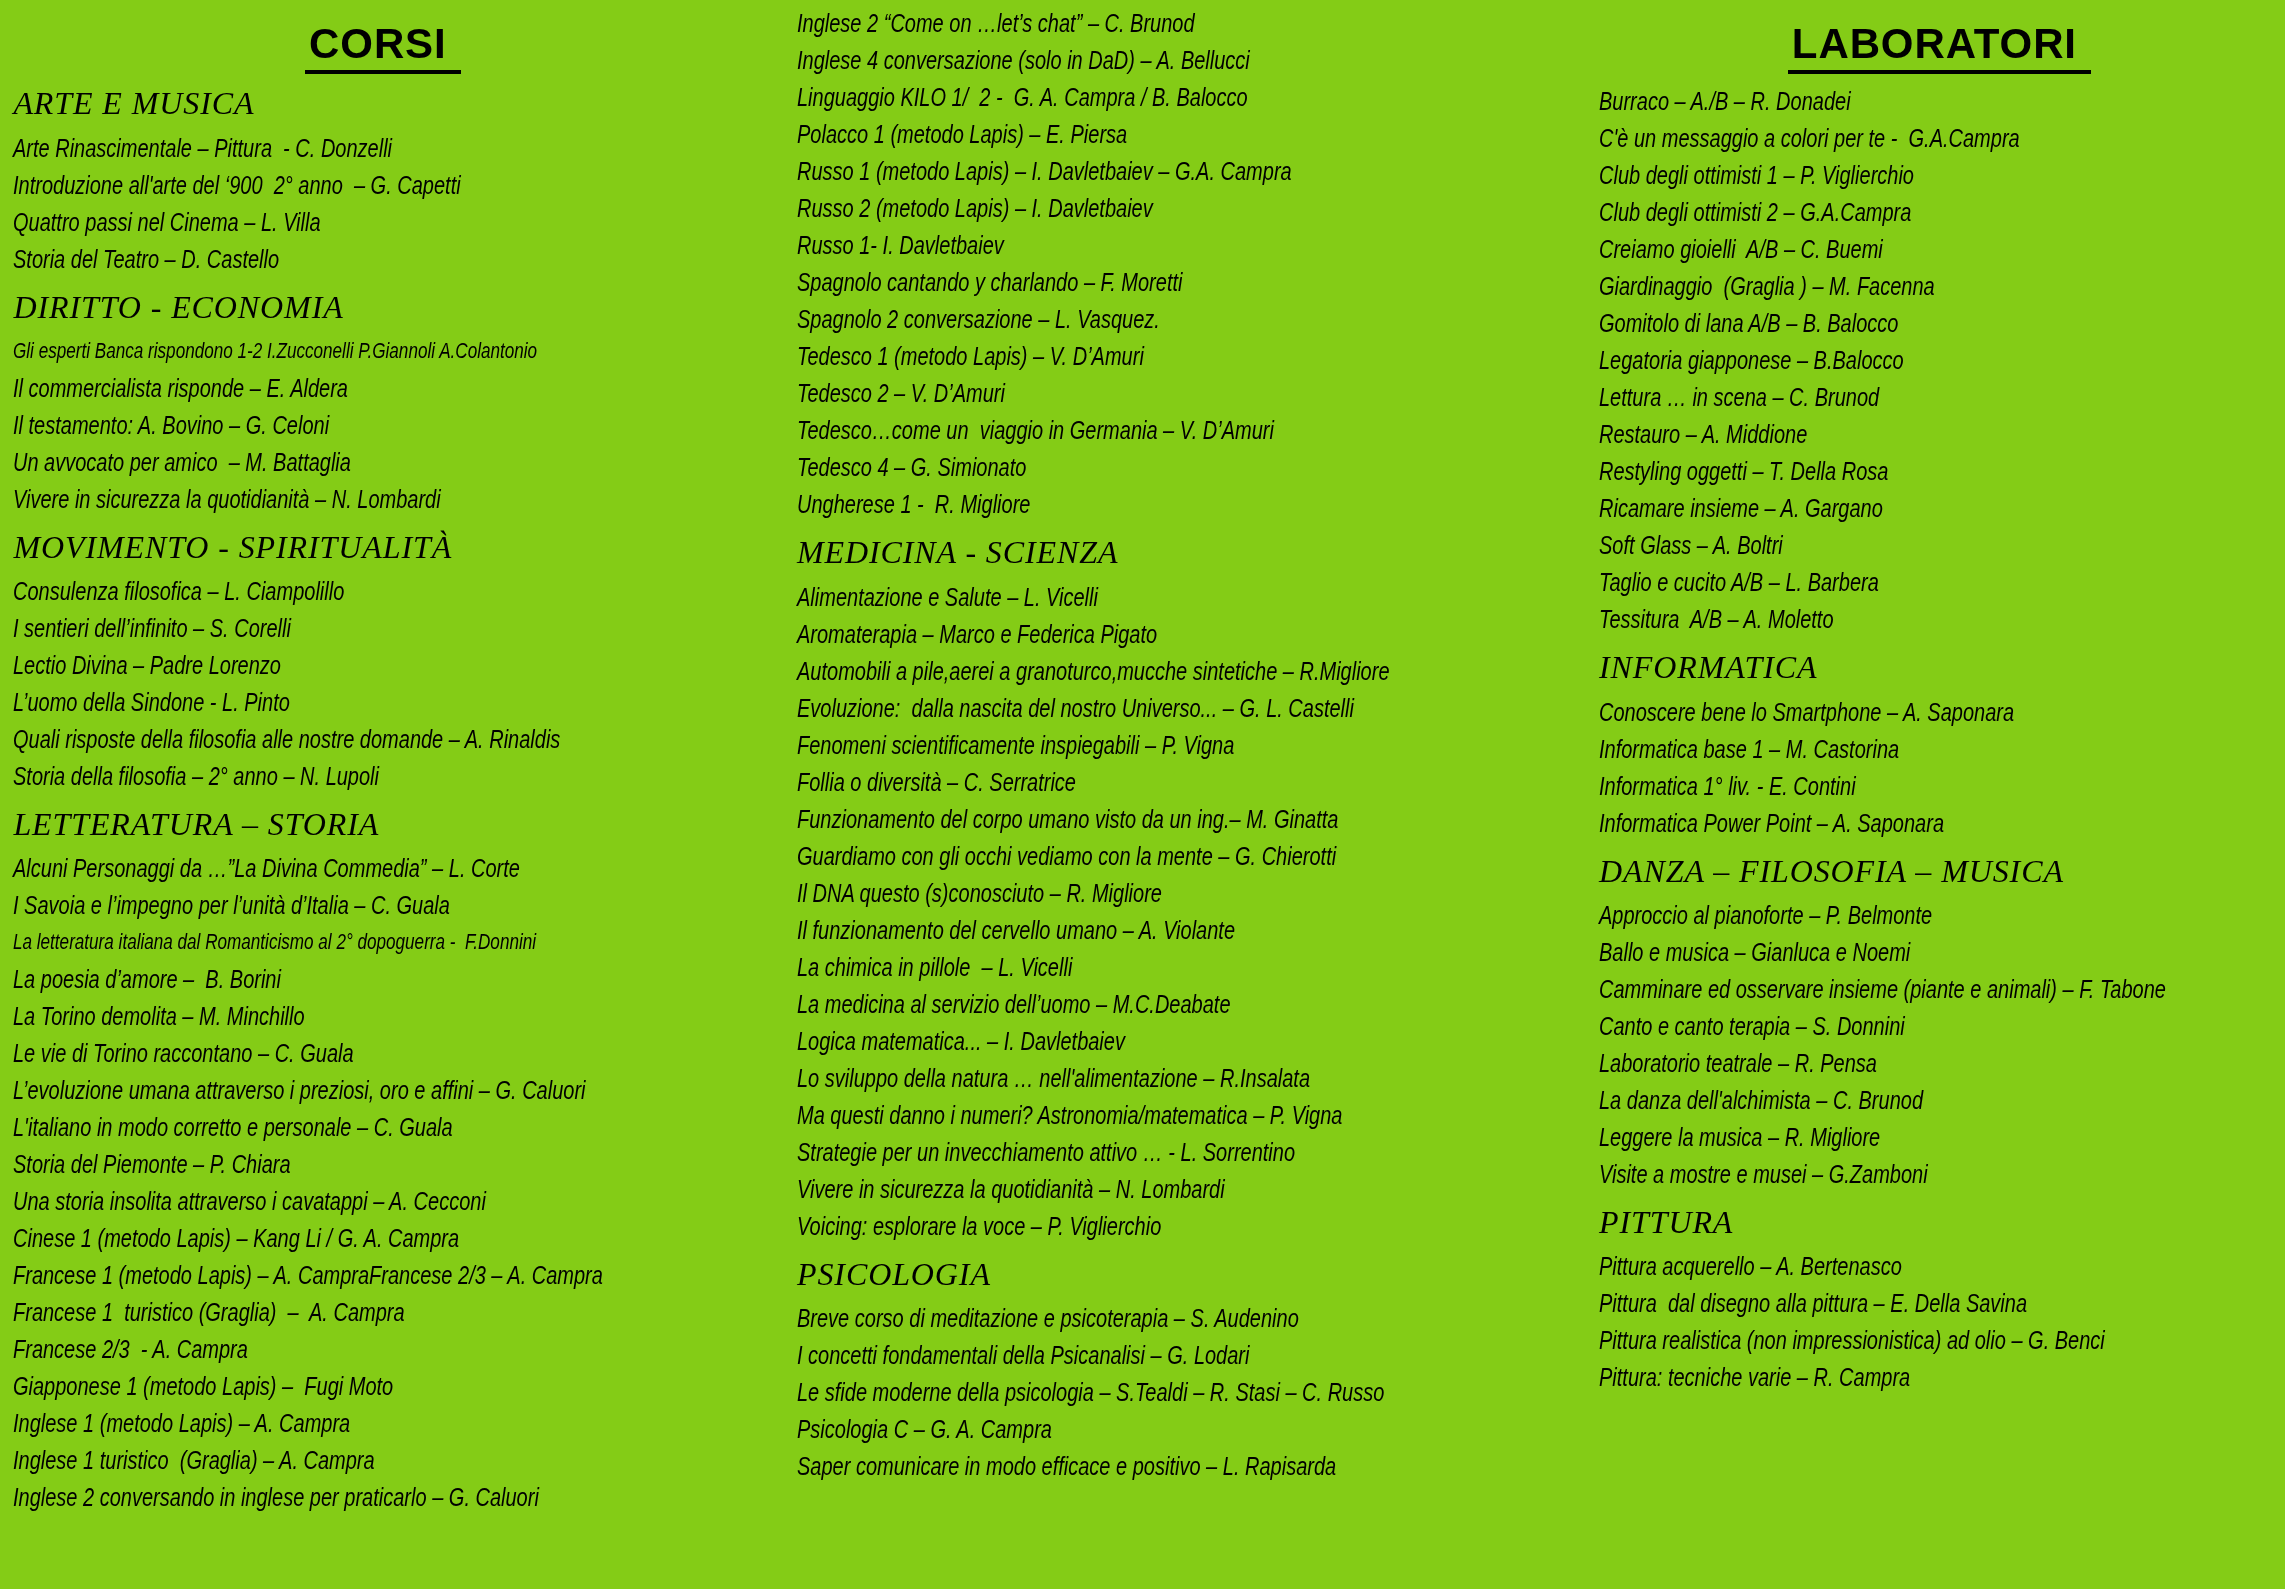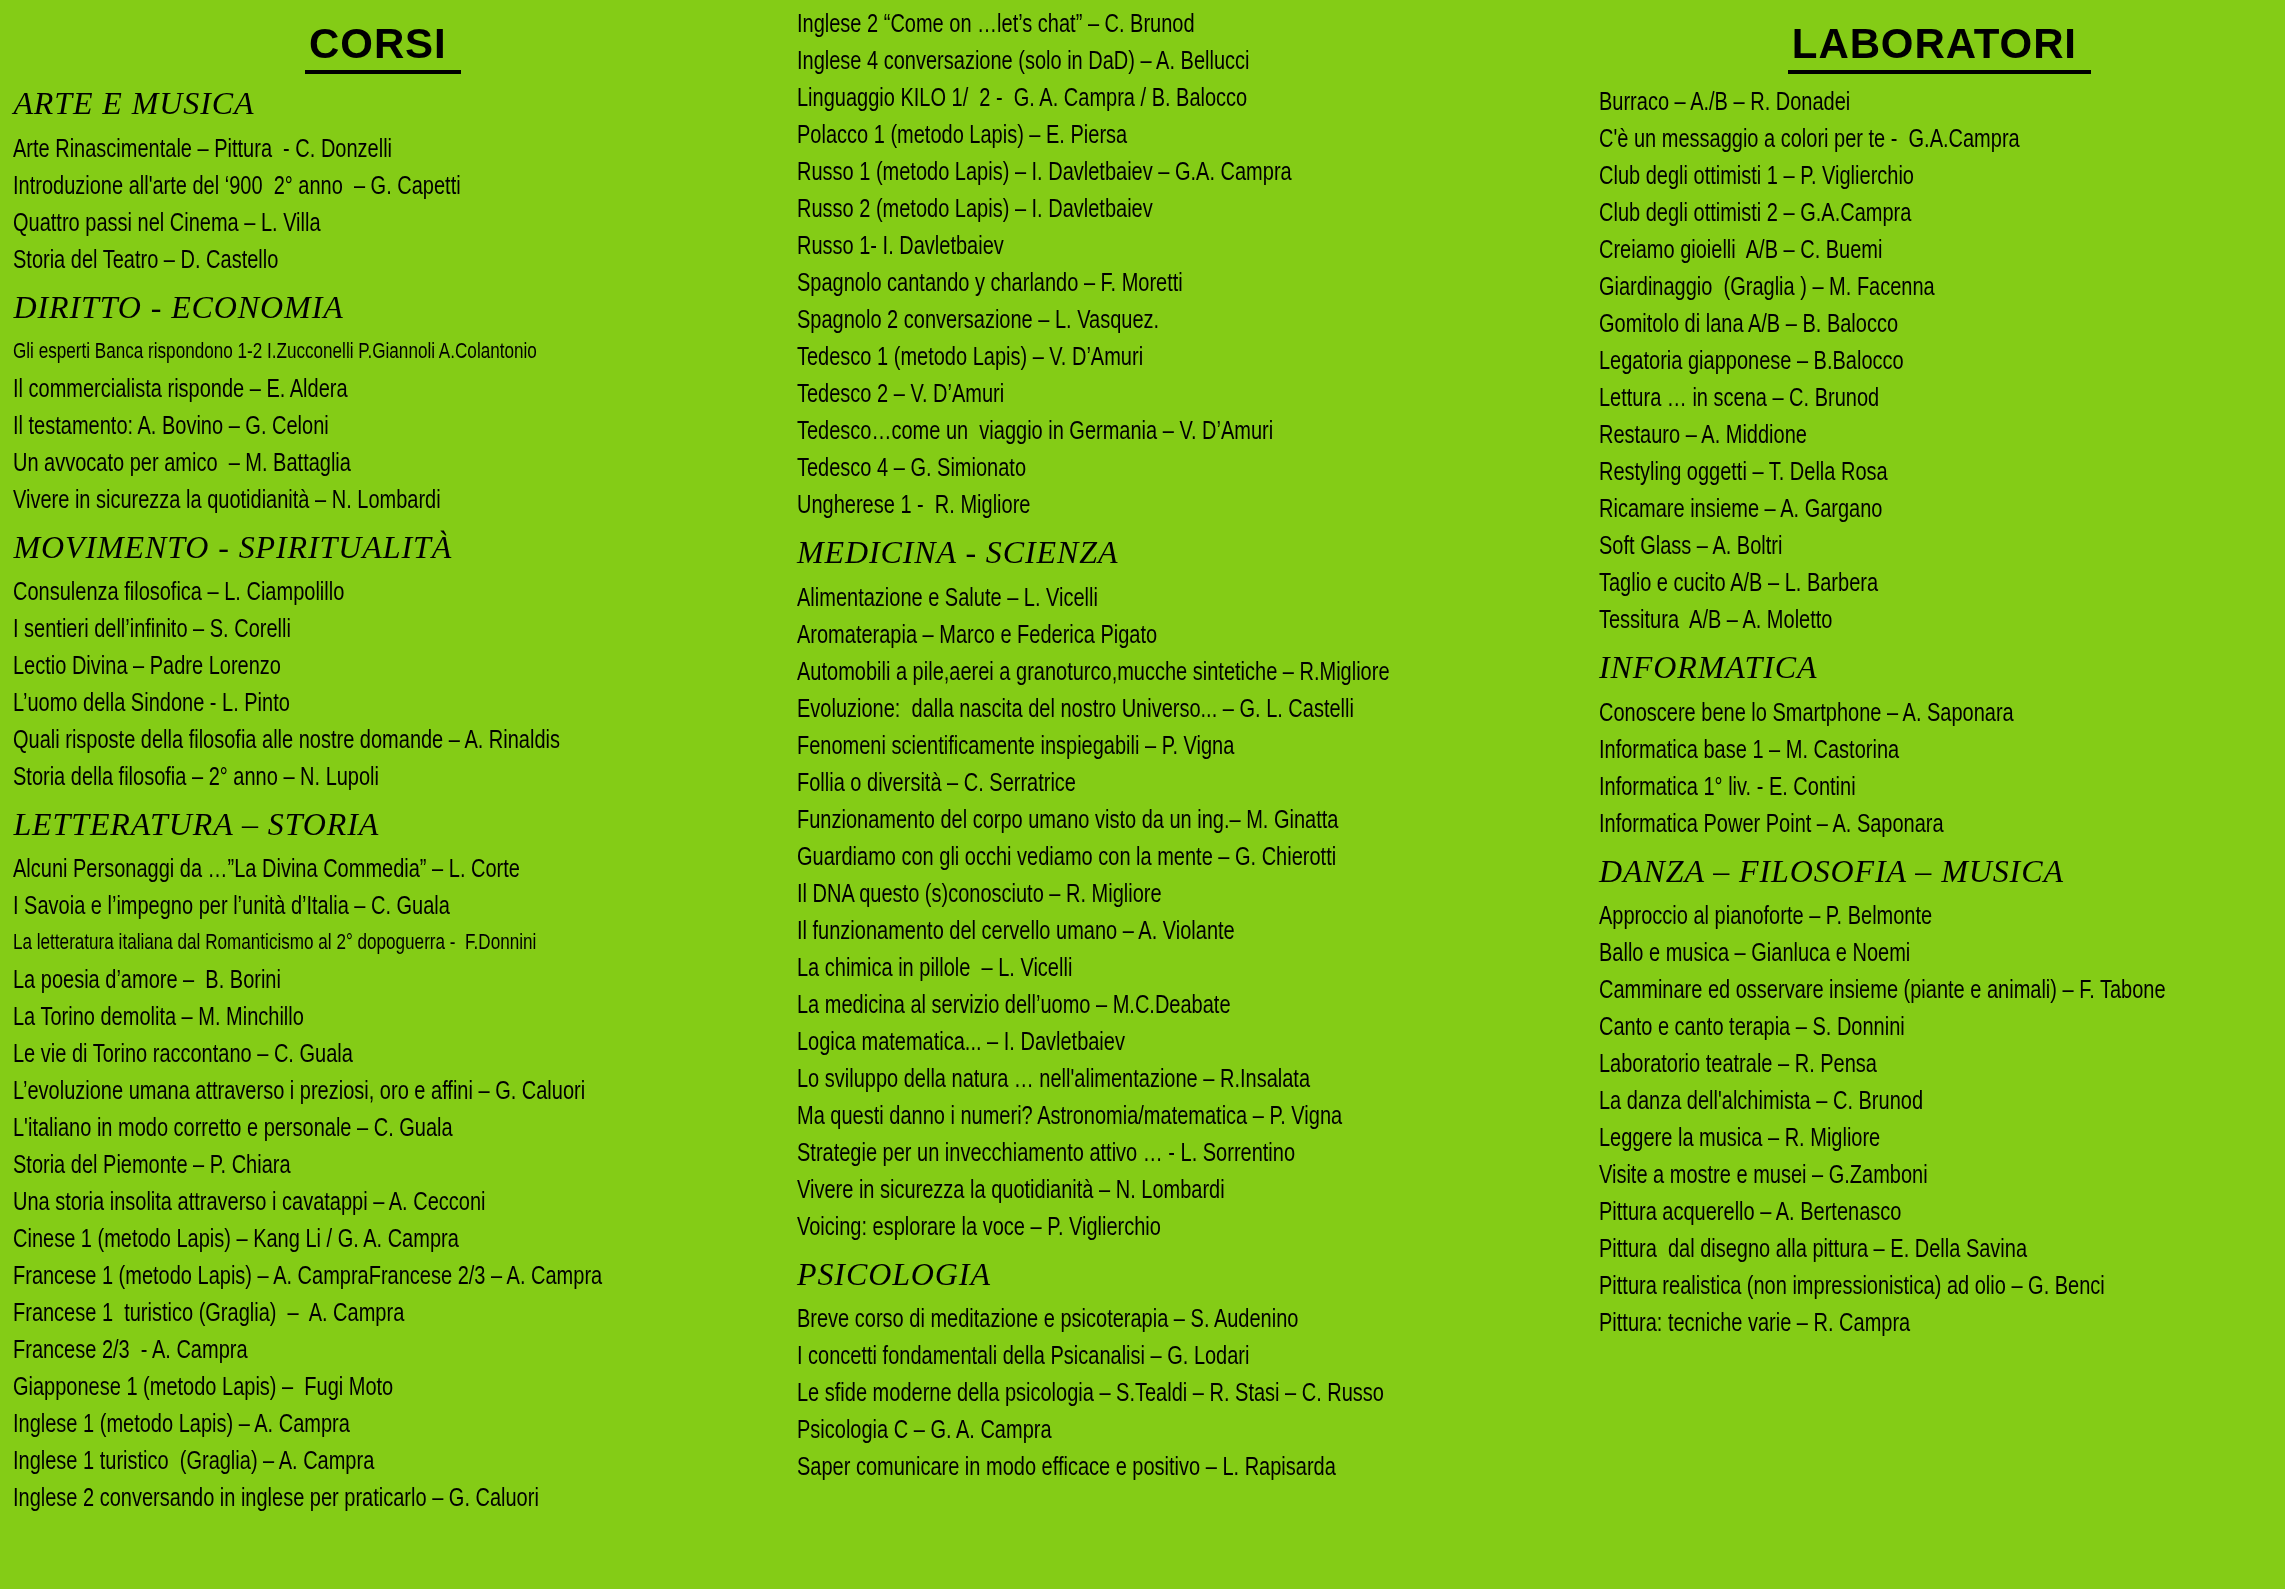--- a/index.html
+++ b/index.html
@@ -44,20 +44,21 @@
     line-height: 41px;
     text-align: left;
     letter-spacing: 0.9px;
     margin: 9px 0 5.3px 0;
   }
 
   .items {
     list-style: none;
     margin: 0;
     padding: 0;
+    font-style: italic;
   }
   .item {
     font-size: 25px;
     line-height: 37px;
     white-space: pre;
     transform: scaleX(0.8);
     transform-origin: 0 50%;
   }
   .item.small {
     font-size: 21.4px;
@@ -194,20 +195,21 @@
       <ul class="items">
         <li class="item">Approccio al pianoforte – P. Belmonte</li>
         <li class="item">Ballo e musica – Gianluca e Noemi</li>
         <li class="item">Camminare ed osservare insieme (piante e animali) – F. Tabone</li>
         <li class="item">Canto e canto terapia – S. Donnini</li>
         <li class="item">Laboratorio teatrale – R. Pensa</li>
         <li class="item">La danza dell'alchimista – C. Brunod</li>
         <li class="item">Leggere la musica – R. Migliore</li>
         <li class="item">Visite a mostre e musei – G.Zamboni</li>
       </ul>
+      <h2 class="sec-heading">PITTURA</h2>
       <ul class="items">
         <li class="item">Pittura acquerello – A. Bertenasco</li>
         <li class="item">Pittura  dal disegno alla pittura – E. Della Savina</li>
         <li class="item">Pittura realistica (non impressionistica) ad olio – G. Benci</li>
         <li class="item">Pittura: tecniche varie – R. Campra</li>
       </ul>
     </section>
 </main>
 
 

